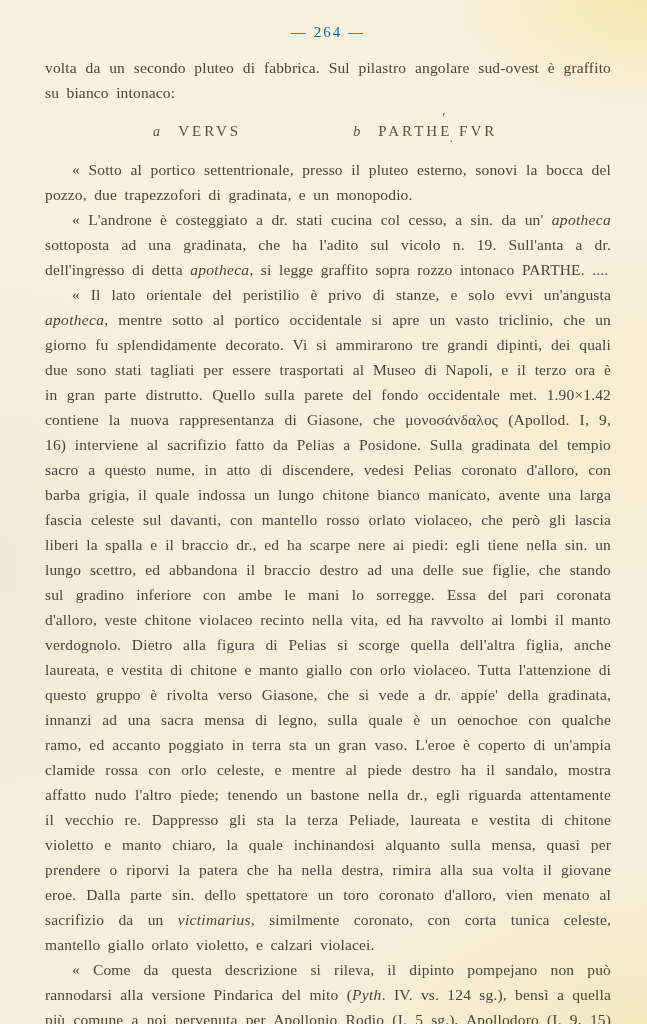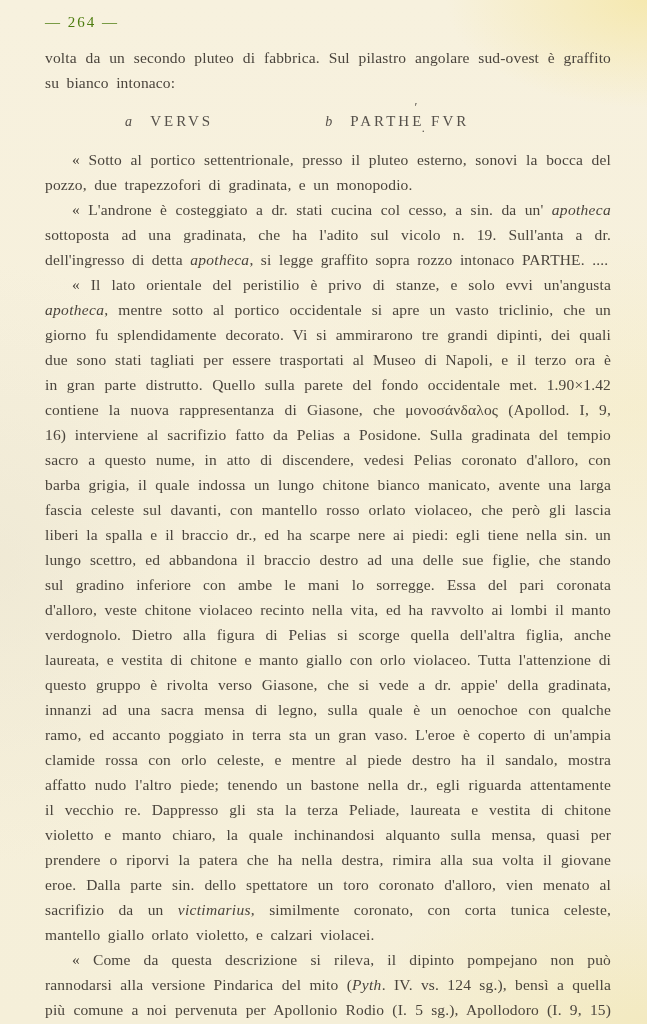--- a/index.html
+++ b/index.html
@@ -16,25 +16,25 @@
       linear-gradient(#f7f1de, #f5efd9);
     color: #4a443c;
   }
   .page {
     box-sizing: border-box;
     width: 647px;
     height: 1024px;
     padding: 10px 36px 0 45px;
   }
   .page-header {
-    text-align: left;
+    text-align: center;
     font-size: 15px;
     letter-spacing: 2px;
-    color: #4d7c0f;
-    margin: 4px 0 14px 0;
+    color: #0369a1;
+    margin: 14px 0 14px 0;
   }
   .text-block {
     font-size: 15.5px;
     line-height: 25px;
     text-align: justify;
     word-spacing: 0.22em;
     letter-spacing: 0.15px;
   }
   .text-block p {
     margin: 0;
@@ -52,21 +52,21 @@
     font-style: italic;
     font-size: 14px;
     color: #56504a;
     margin-right: 18px;
   }
   .insc-text {
     font-size: 15px;
     letter-spacing: 3px;
     color: #55504a;
   }
-  .insc-a { margin-left: 80px; }
+  .insc-a { margin-left: 108px; }
   .insc-b { margin-left: 112px; }
   .rel { position: relative; display: inline-block; }
   .accent-top {
     position: absolute;
     top: -15px;
     left: 54%;
     font-size: 13px;
     color: #55504a;
     letter-spacing: 0;
   }

